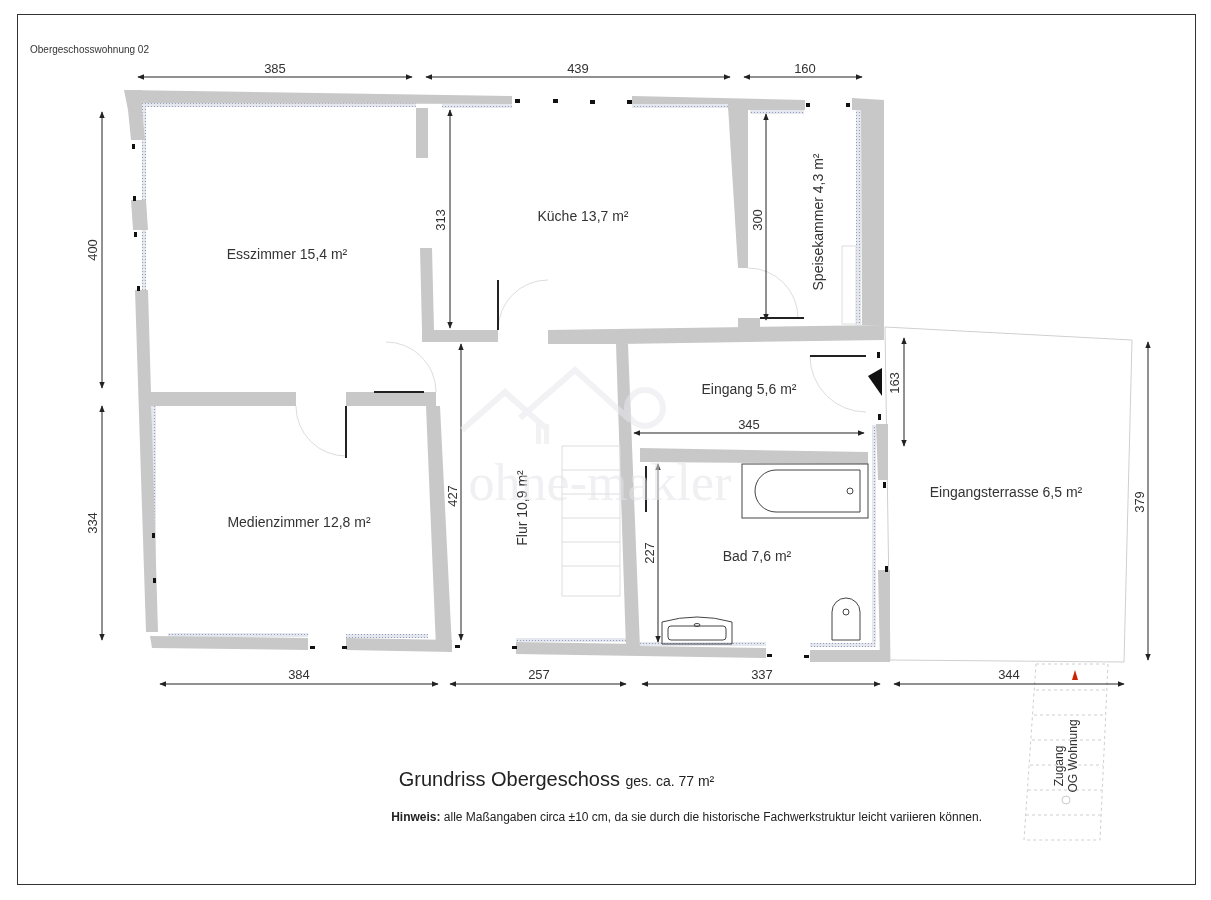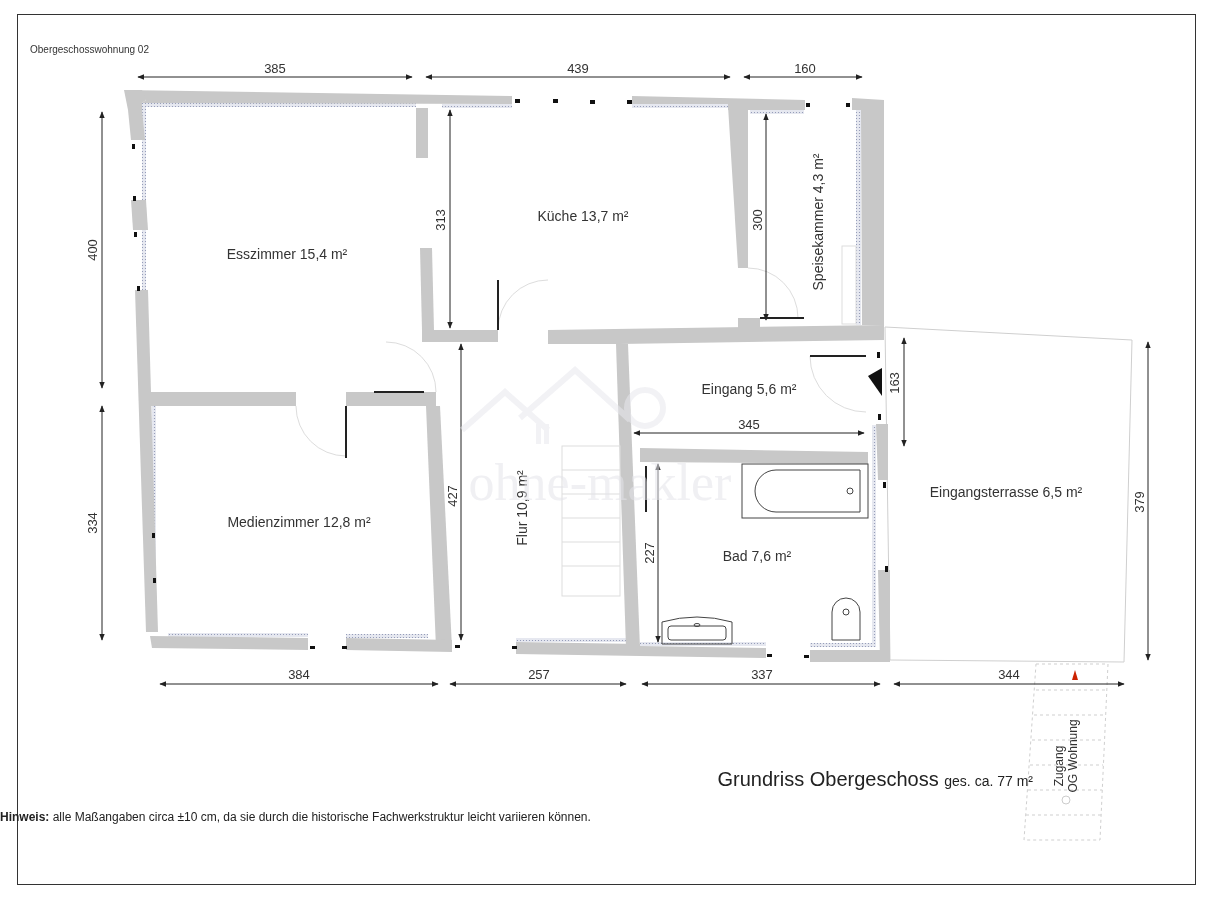--- a/index.html
+++ b/index.html
@@ -1,22 +1,22 @@
 <!DOCTYPE html>
 <html><head>
 <meta charset="utf-8">
 <style>
   html,body{margin:0;padding:0;background:#fff;}
   body{width:1211px;height:900px;position:relative;overflow:hidden;font-family:"Liberation Sans",sans-serif;color:#222;}
   .frame{position:absolute;left:17px;top:14px;width:1179px;height:871px;border:1.5px solid #333;box-sizing:border-box;}
   .doc-title{position:absolute;left:30px;top:26px;font-size:10px;color:#333;margin-top:18px;}
   svg{position:absolute;left:0;top:0;}
-  .caption{position:absolute;left:0;width:1033px;text-align:right;top:768px;font-size:20px;color:#222;}
+  .caption{position:absolute;left:0;width:1033px;text-align:center;top:768px;font-size:20px;color:#222;padding-left:40px;}
   .caption .sub{font-size:14px;}
-  .note{position:absolute;left:0;width:982px;text-align:left;top:810px;font-size:12px;color:#222;}
+  .note{position:absolute;left:0;width:982px;text-align:right;top:810px;font-size:12px;color:#222;}
   .note b{font-weight:bold;}
   .lbl{font-family:"Liberation Sans",sans-serif;fill:#333;}
 </style>
 </head>
 <body>
 
 <div class="frame"></div>
 <div class="doc-title">Obergeschosswohnung 02</div>
 
 <svg width="1211" height="900" viewBox="0 0 1211 900">

